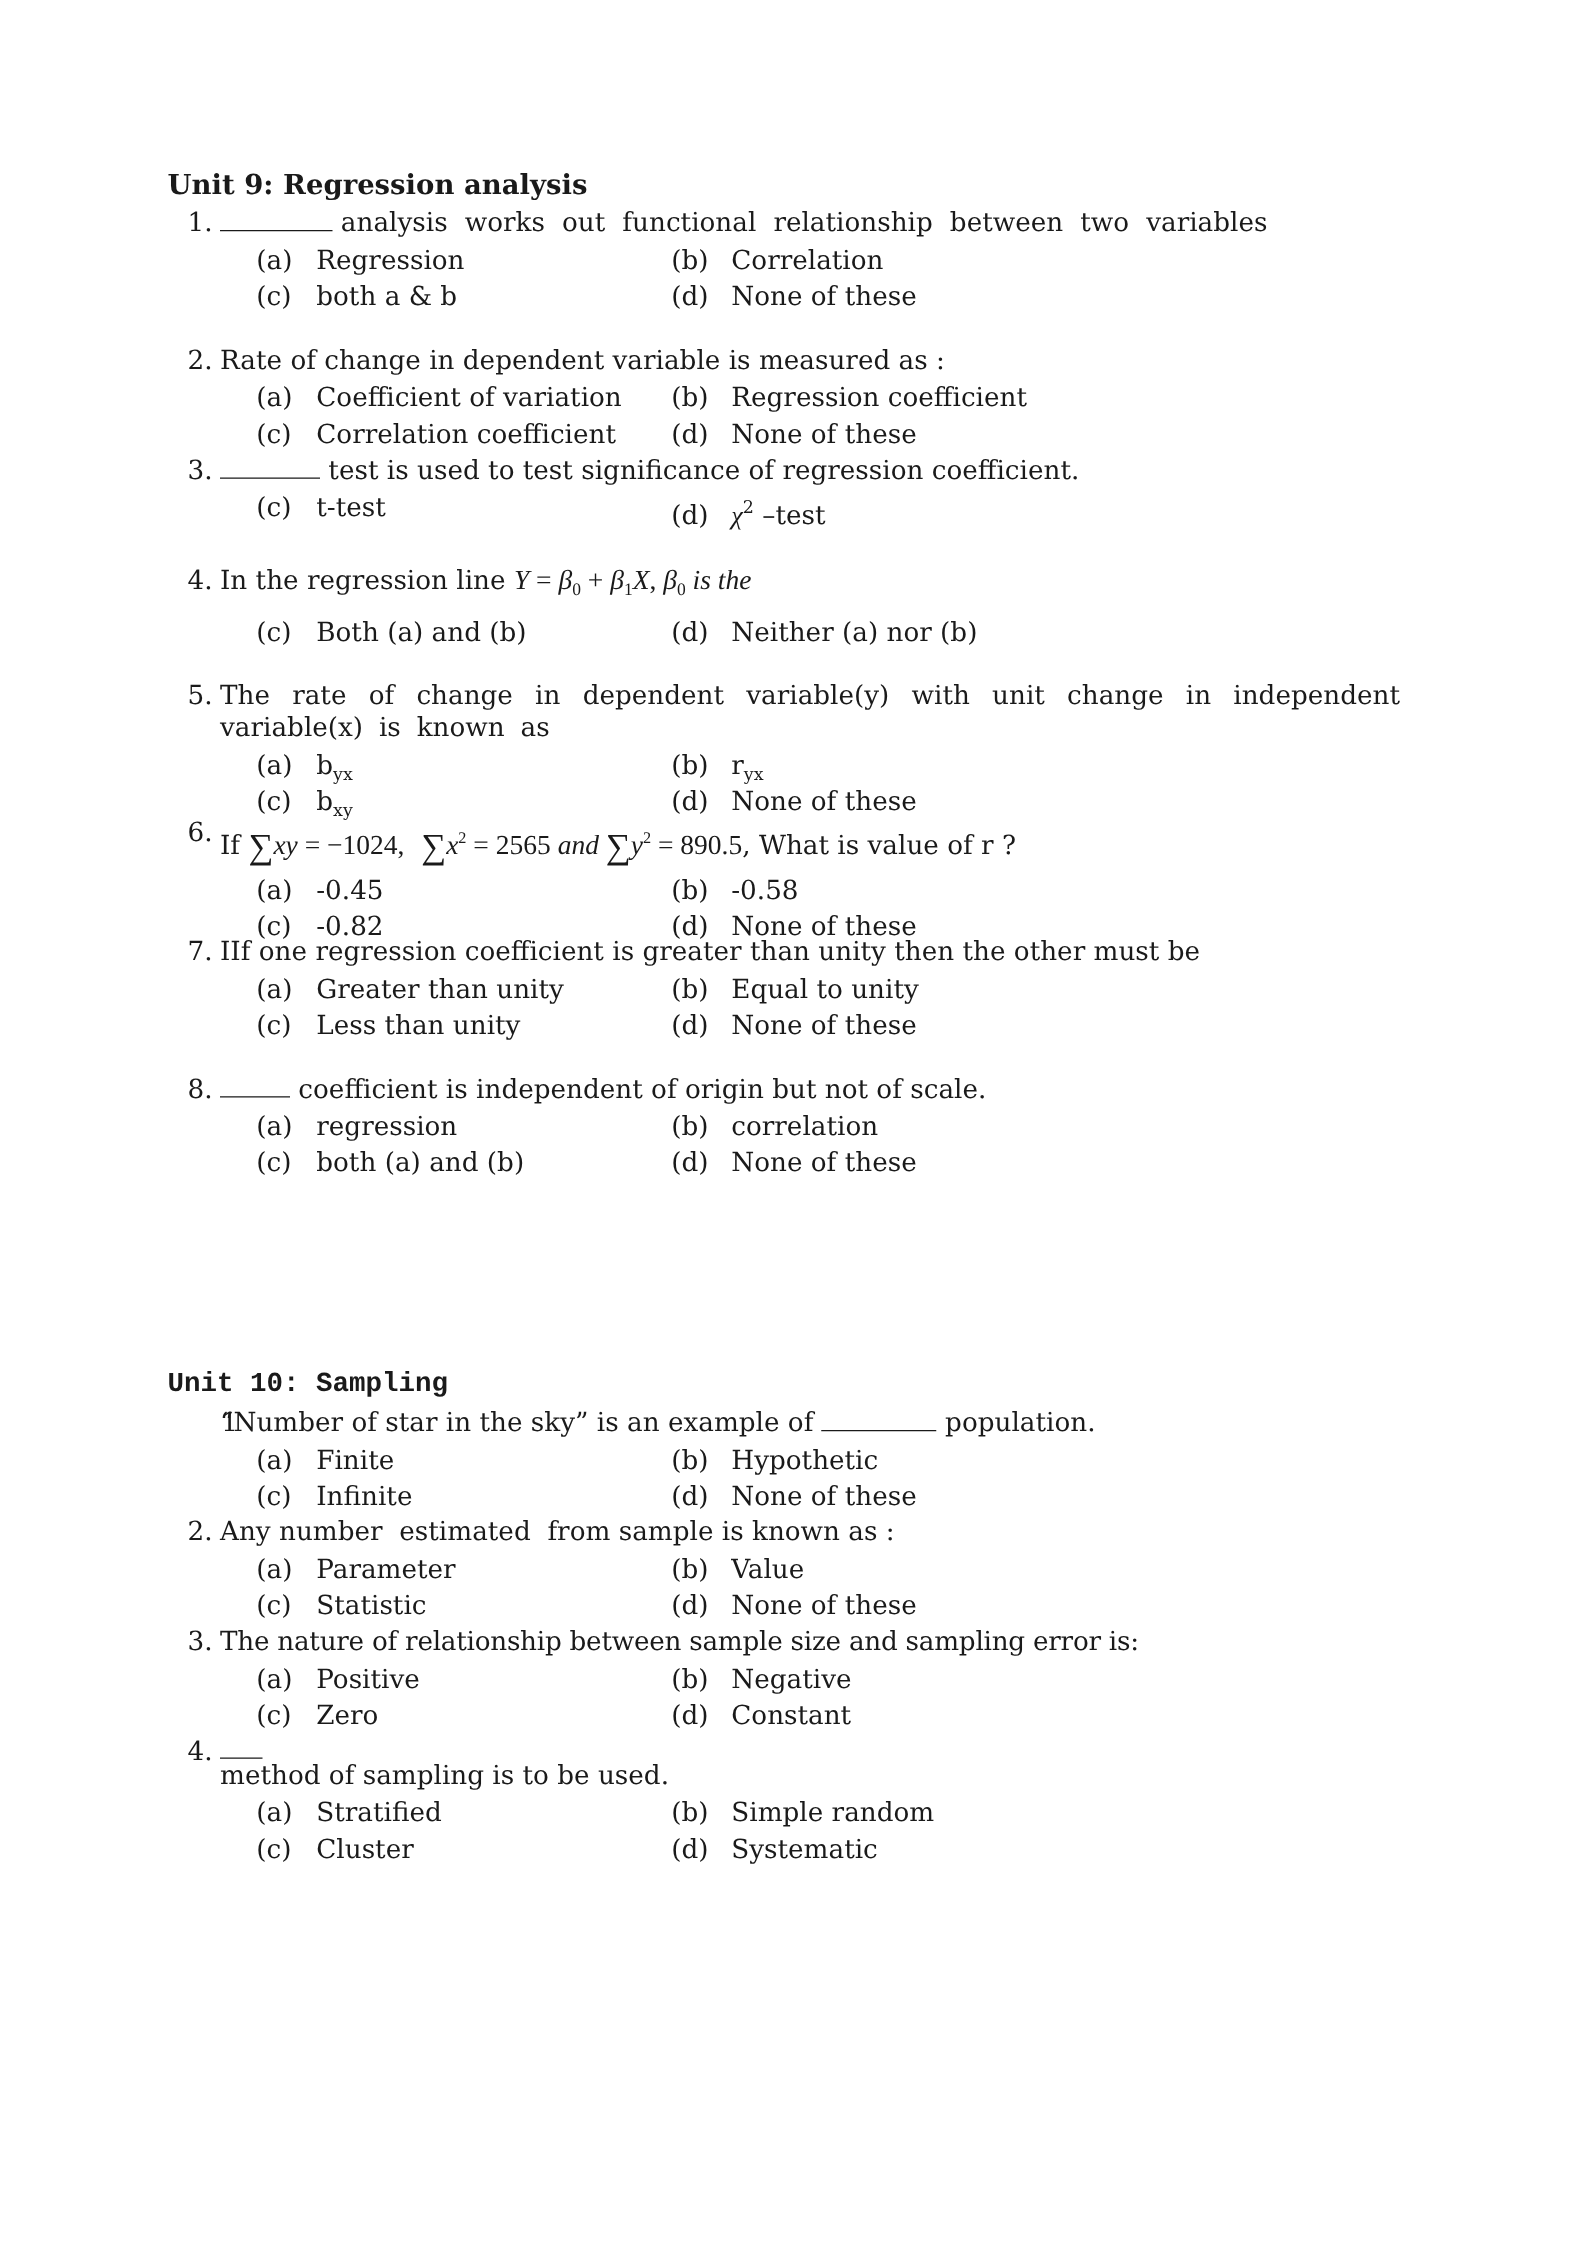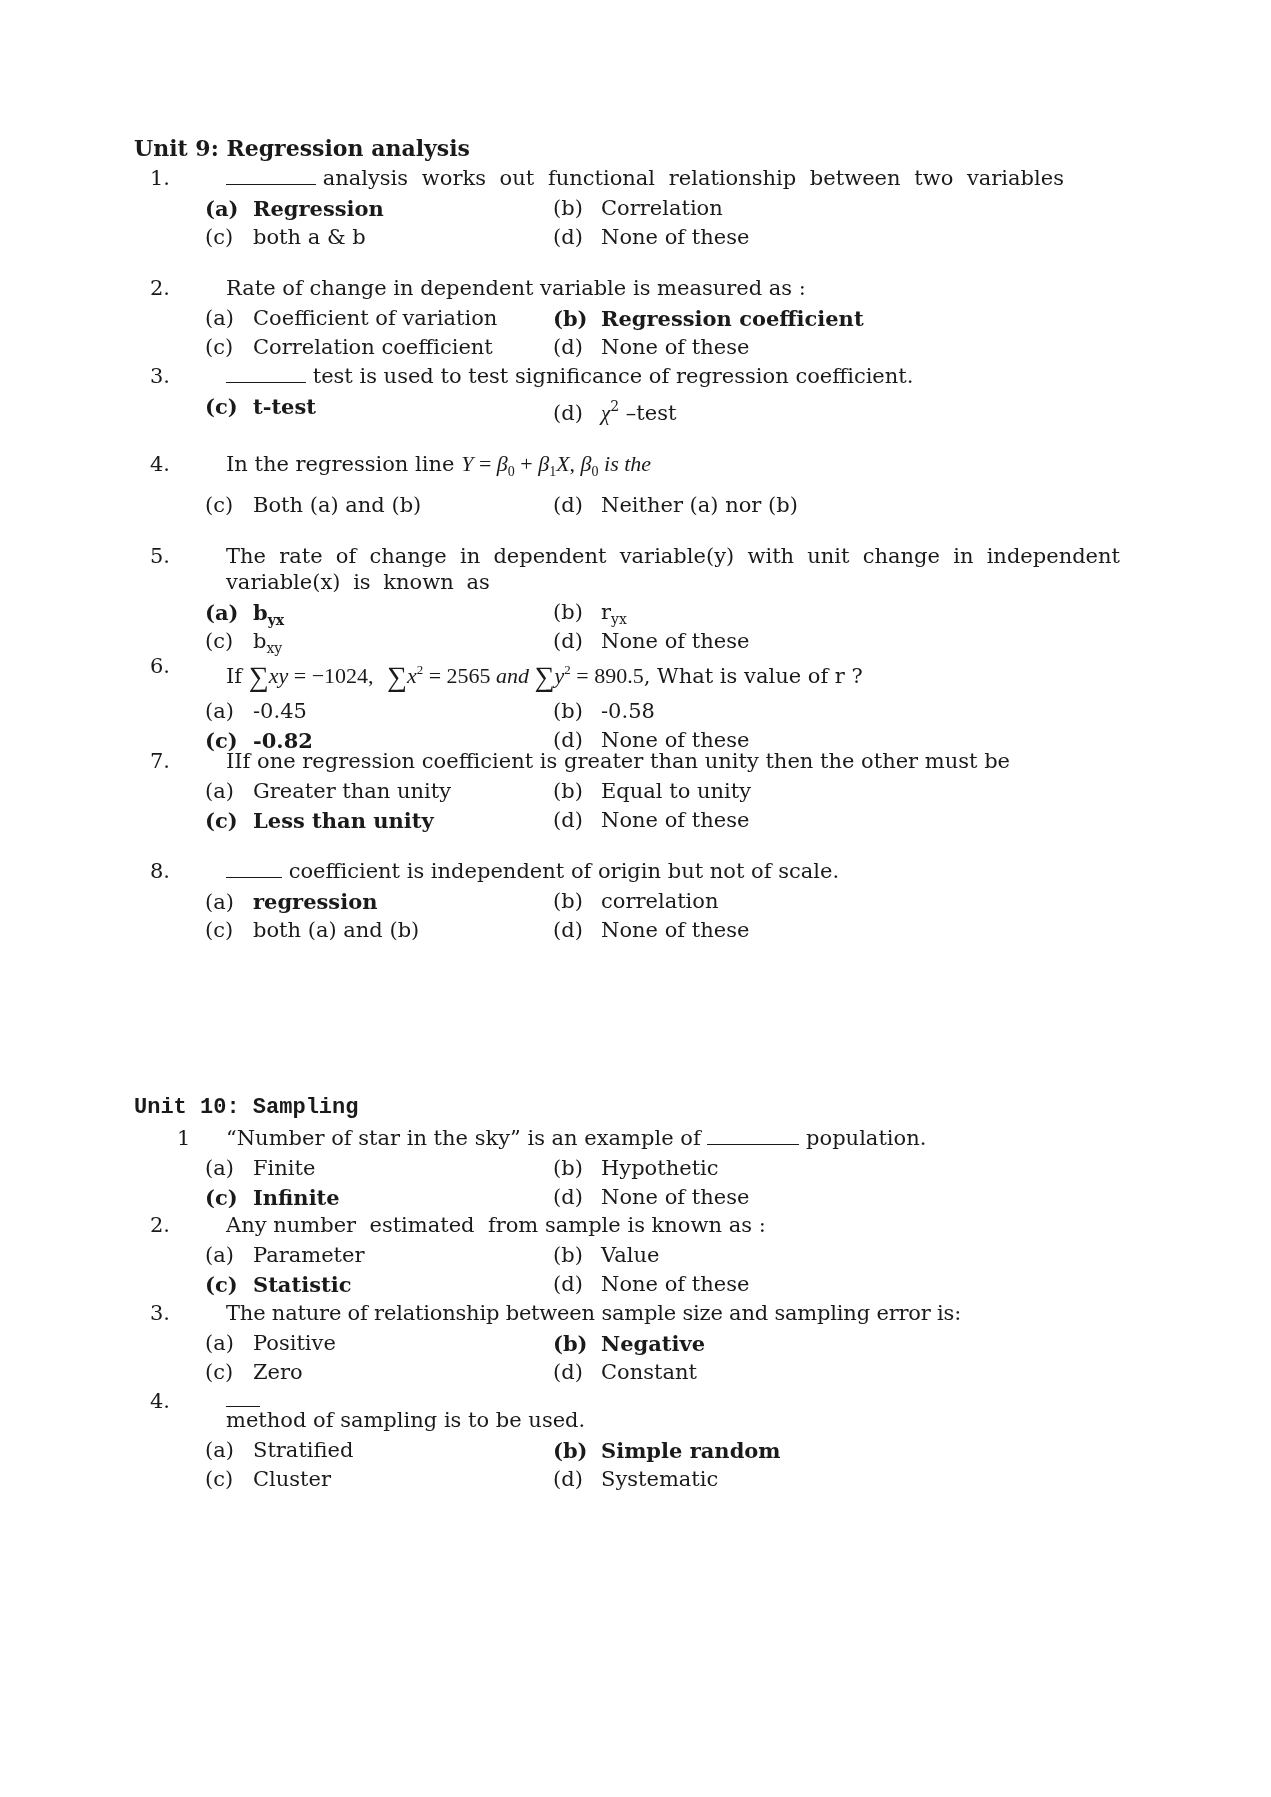--- a/index.html
+++ b/index.html
@@ -12,29 +12,29 @@
   .page { position: absolute; left: 0; top: 0; width: 1271px; height: 1797px; }
   .unit-title {
     position: absolute; left: 134px;
     font-weight: bold; font-size: 22px; line-height: 28px; text-align: center;
   }
   .q {
     position: absolute; left: 150px; width: 970px;
   }
   .qrow { position: relative; line-height: 26px; }
   .qnum { position: absolute; left: 0; top: 0; width: 40px; }
-  .qtext { margin-left: 76px; text-align: justify; text-align-last: left; }
+  .qtext { margin-left: 26px; text-align: justify; text-align-last: left; }
   .opts { margin-left: 55px; margin-top: 3px; }
   .opt-row { position: relative; height: 29px; line-height: 29px; }
   .opt { position: absolute; top: 0; white-space: nowrap; }
   .opt.left { left: 0; }
-  .opt.right { left: 348px; }
+  .opt.right { left: 332px; }
   .opt .lbl { display: inline-block; width: 48px; }
   .opt .txt { display: inline-block; }
-  .bold { font-weight: bold; }
+  .bold { font-weight: normal; }
   .sub { font-size: 14px; vertical-align: -5px; }
   .math { font-family: "Liberation Serif", "DejaVu Serif", serif; font-style: italic; font-size: 22px; }
   .math .up { font-style: normal; }
   .sigma { font-family: "Liberation Serif", serif; font-style: normal; font-size: 28px; vertical-align: -3px; }
   .sup { font-size: 13px; vertical-align: 9px; }
   .blank { display: inline-block; border-bottom: 1.5px solid #1a1a1a; height: 18px; vertical-align: baseline; }
 </style>
 </head>
 <body>
 

